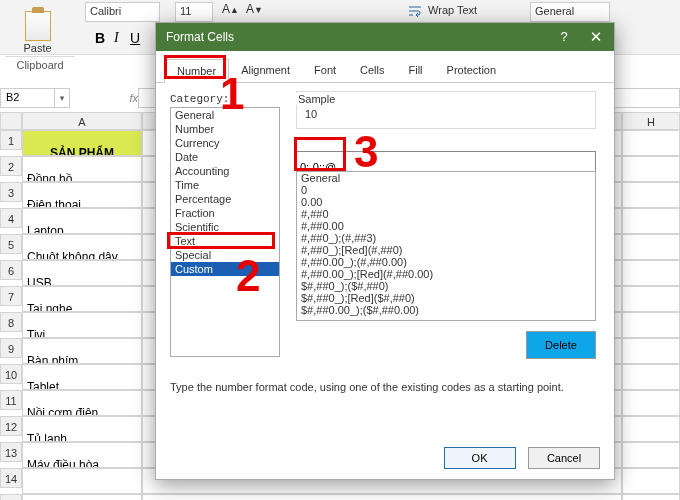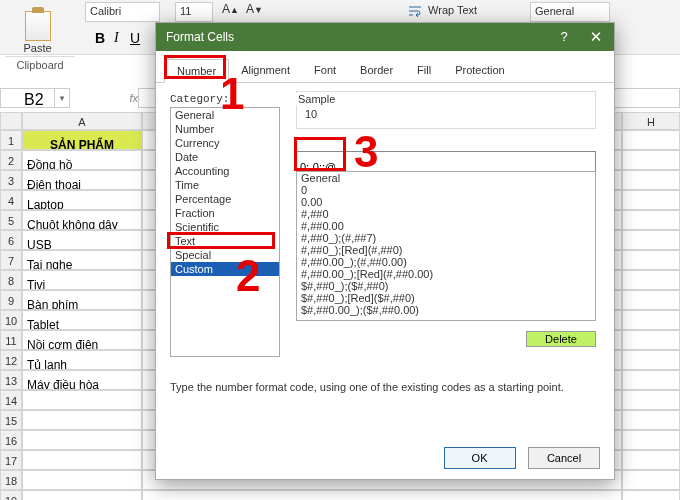--- a/index.html
+++ b/index.html
@@ -15,34 +15,34 @@
   .ribbon .fontsize{position:absolute; left:175px; top:2px; width:38px; height:20px; border:1px solid #ccc; background:#fff; font-size:11px; padding:2px 4px; color:#333;}
   .ribbon .grow{position:absolute; top:2px; font-size:12px; color:#333;}
   .btn-b{position:absolute; left:95px; top:30px; font-weight:bold; font-size:14px;}
   .btn-i{position:absolute; left:114px; top:30px; font-style:italic; font-size:14px; font-family:Georgia;}
   .btn-u{position:absolute; left:130px; top:30px; text-decoration:underline; font-size:14px;}
   .wrap-ic{position:absolute; left:408px; top:4px; font-size:11px; color:#333;}
   .wrap-ic svg{vertical-align:middle; margin-right:3px;}
   .numfmt{position:absolute; left:530px; top:2px; width:80px; height:20px; border:1px solid #ccc; background:#fff; font-size:11px; padding:2px 4px; color:#333;}
 
   
-  .namebox{position:absolute; left:0px; top:88px; width:55px; height:20px; border:1px solid #ccc; background:#fff; font-size:16px; padding:2px 23px;}
+  .namebox{position:absolute; left:0px; top:88px; width:55px; height:20px; border:1px solid #ccc; background:#fff; font-size:11px; padding:2px 5px;}
   .dd{position:absolute; left:55px; top:88px; width:15px; height:20px; border:1px solid #ccc; border-left:0; background:#fff; color:#666; font-size:9px; text-align:center; line-height:18px;}
   .fx{position:absolute; left:120px; top:88px; height:20px; width:18px; font-size:11px; font-style:italic; color:#888; text-align:right; line-height:20px;}
   .fbar{position:absolute; left:138px; top:88px; right:0; height:20px; border:1px solid #ccc; background:#fff;}
 
   
   .grid{position:absolute; left:0; top:112px; width:680px;}
   .colhead{display:flex;}
   .colhead div{border:1px solid #d4d4d4; background:#f0f0f0; font-size:11px; color:#333; text-align:center; height:18px; line-height:18px;}
   .corner{width:22px;}
   .cA{width:120px;} .cB{width:480px;} .cH{width:58px;}
   .row{display:flex;}
   .rowhead{width:22px; border:1px solid #d4d4d4; background:#f0f0f0; font-size:11px; color:#333; text-align:center; height:20px; line-height:20px;}
-  .cell{border:1px solid #d4d4d4; height:20px; line-height:20px; font-size:12px; padding:4px 4px; color:#000; background:#fff; overflow:hidden;}
+  .cell{border:1px solid #d4d4d4; height:20px; line-height:20px; font-size:12px; padding:12px 4px; color:#000; background:#fff; overflow:hidden;}
   .header-cell{background:#d9e94f; font-weight:bold; text-align:center;}
 
   
   .dialog{position:absolute; left:155px; top:22px; width:460px; height:458px; background:#fff; border:1px solid #aaa; box-shadow:0 5px 20px rgba(0,0,0,0.4);}
   .titlebar{height:28px; background:#4a7a3a; color:#fff; font-size:12px; line-height:28px; padding-left:10px; position:relative;}
   .titlebar .q{position:absolute; right:36px; top:0; width:28px; text-align:center; color:#fff; font-size:13px;}
   .titlebar .x{position:absolute; right:4px; top:0; width:28px; text-align:center; color:#fff; font-size:15px;}
   .tabs{display:flex; padding:8px 8px 0 8px; border-bottom:1px solid #ccc; font-size:11px; color:#333;}
   .tab{padding:5px 12px; cursor:pointer; position:relative;}
   .tab.active{border:1px solid #ccc; border-bottom:1px solid #fff; background:#fff; margin-bottom:-1px;}
@@ -50,21 +50,21 @@
   .catlabel{margin-bottom:2px;font-family:Liberation Mono, monospace;}
   .catlist{width:110px; height:250px; border:1px solid #aaa; background:#fff; overflow-y:auto; font-size:11px;}
   .catlist div{padding:1px 4px;}
   .catlist .sel{background:#1a5fb4; color:#fff;}
   .sample-label{position:absolute; left:140px; top:10px;}
   .sample-box{position:absolute; left:140px; top:8px; width:300px; height:38px; border:1px solid #dcdcdc; padding:16px 8px 4px;}
   .type-label{position:absolute; left:140px; top:70px;}
   .type-input{position:absolute; left:140px; top:68px; width:300px; height:31px; border:1px solid #888; font-size:11px; padding:0 3px; background:#fff;}
   .fmtlist{position:absolute; left:140px; top:88px; width:300px; height:150px; border:1px solid #aaa; overflow-y:scroll; font-size:11px; background:#fff;}
   .fmtlist div{padding:0 4px; white-space:nowrap;}
-  .deletebtn{position:absolute; right:18px; top:248px; width:70px; height:16px; border:1px solid #999; background:#bef264; font-size:11px;}
+  .deletebtn{position:absolute; right:18px; top:248px; width:70px; height:28px; border:1px solid #999; background:#0ea5e9; font-size:11px;}
   .hint{position:absolute; left:14px; top:298px; right:14px; font-size:11px; color:#333;}
   .dlgbtns{position:absolute; right:14px; bottom:10px;}
   .dlgbtns button{width:72px; height:22px; font-size:11px; margin-left:8px; background:#f0f0f0; border:1px solid #999;}
   .dlgbtns .ok{border:1px solid #2a6aa8; background:#eef5fb;}
 
   
   .callout{position:absolute; border:3px solid #e60000; pointer-events:none;}
   .bignum{position:absolute; color:#e60000; font-size:44px; font-weight:900; font-family:Arial Black, Arial; pointer-events:none;}
 
   ::-webkit-scrollbar{width:14px;} ::-webkit-scrollbar-thumb{background:#c8c8c8;} ::-webkit-scrollbar-track{background:#f0f0f0;}
@@ -230,21 +230,21 @@
 <div class="dialog">
   <div class="titlebar">
     <span>Format Cells</span>
     <span class="q">?</span>
     <span class="x">✕</span>
   </div>
   <div class="tabs" id="tabs">
       <div class="tab active">Number</div>
       <div class="tab">Alignment</div>
       <div class="tab">Font</div>
-      <div class="tab">Border</div>
+      <div class="tab">Cells</div>
       <div class="tab">Fill</div>
       <div class="tab">Protection</div>
     </div>
   <div class="body">
     <div class="catlabel">Category:</div>
     <div class="catlist" id="catlist">
         <div>General</div>
         <div>Number</div>
         <div>Currency</div>
         <div>Date</div>
@@ -265,21 +265,21 @@
 
     <div class="type-label">Type:</div>
     <input class="type-input" value="0;-0;;@" style="">
 
     <div class="fmtlist" id="fmtlist">
         <div>General</div>
         <div>0</div>
         <div>0.00</div>
         <div>#,##0</div>
         <div>#,##0.00</div>
-        <div>#,##0_);(#,##7)</div>
+        <div>#,##0_);(#,##3)</div>
         <div>#,##0_);[Red](#,##0)</div>
         <div>#,##0.00_);(#,##0.00)</div>
         <div>#,##0.00_);[Red](#,##0.00)</div>
         <div>$#,##0_);($#,##0)</div>
         <div>$#,##0_);[Red]($#,##0)</div>
         <div>$#,##0.00_);($#,##0.00)</div>
       </div>
 
     <button class="deletebtn">Delete</button>
     <div class="hint">Type the number format code, using one of the existing codes as a starting point.</div>

